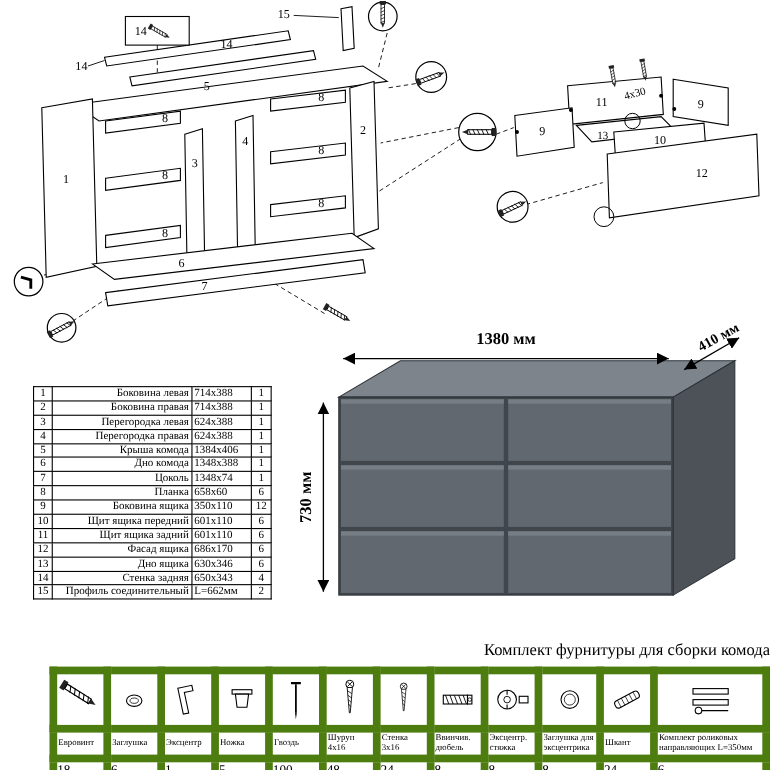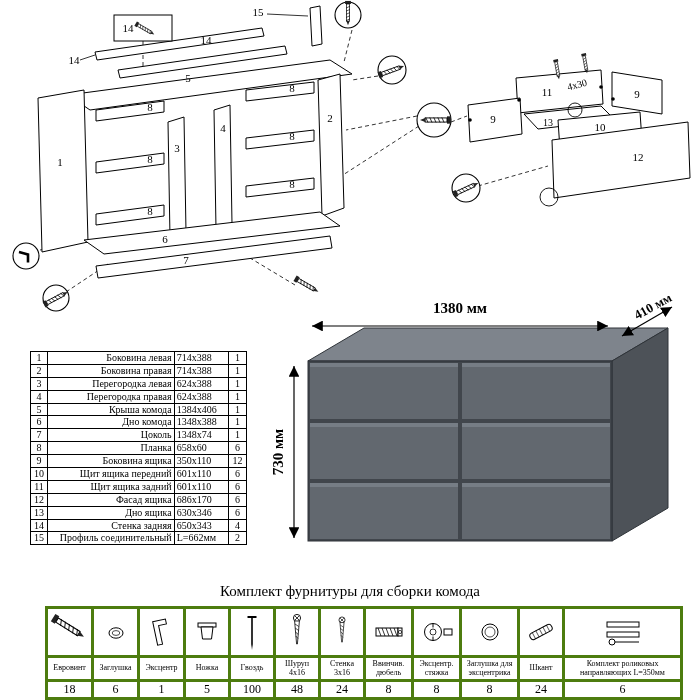--- a/index.html
+++ b/index.html
@@ -9,23 +9,23 @@
   svg text{font-family:"Liberation Serif",serif;fill:#000}
   .diag{position:absolute;left:0;top:0}
   .prod{position:absolute;left:270px;top:296px}
   table{border-collapse:collapse}
   .parts{position:absolute;left:30px;top:351px;width:217px;font-size:10px}
   .parts td{border:1px solid #000;height:12.9px;padding:0 2px;line-height:1;white-space:nowrap}
   .parts .c-num{width:17px;text-align:center}
   .parts .c-name{width:126px;text-align:right}
   .parts .c-size{width:54px;text-align:left}
   .parts .c-qty{width:18px;text-align:center}
-  .hw-title{position:absolute;left:0;top:583px;width:700px;text-align:center;font-size:15px}
+  .hw-title{position:absolute;left:0;top:583px;width:700px;text-align:right;font-size:15px}
   .hw{position:absolute;left:45px;top:606px;table-layout:fixed}
-  .hw td{border:3px solid #4d7c0f;text-align:center;vertical-align:middle;overflow:hidden}
+  .hw td{border:7px solid #4d7c0f;text-align:left;vertical-align:middle;overflow:hidden}
   .hw .ico-cell{height:46px;padding:1px}
   .hw .lbl-cell{height:24px;font-size:8px;line-height:1.12;padding:1px}
   .hw .qty-cell{height:18px;font-size:12px}
   .hi{display:block;margin:0 auto}
 </style>
 </head>
 <body>
 
 <div class="sheet">
 

